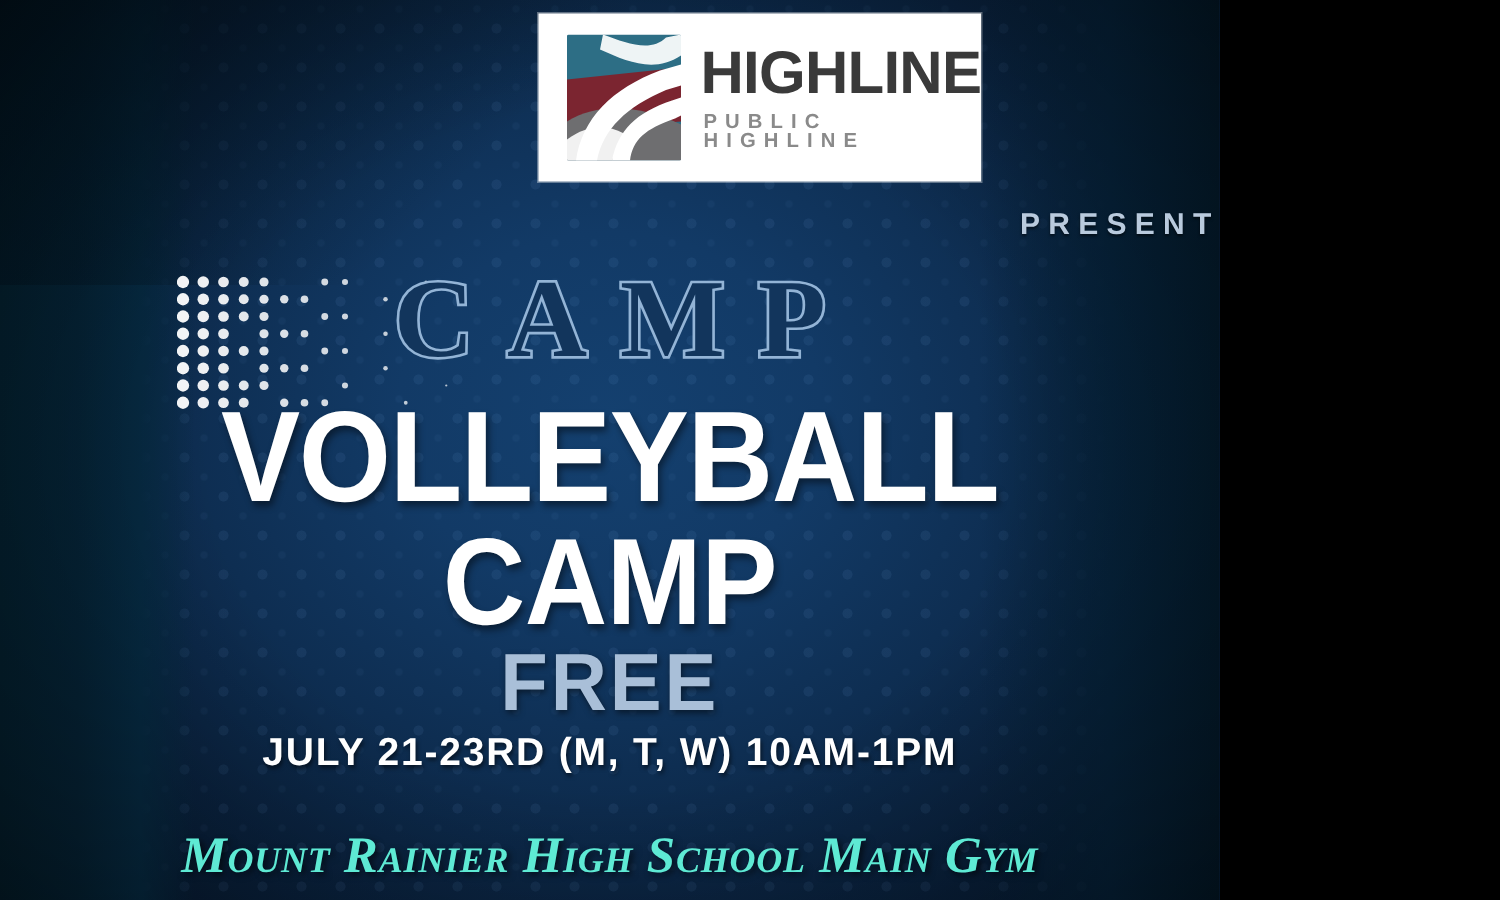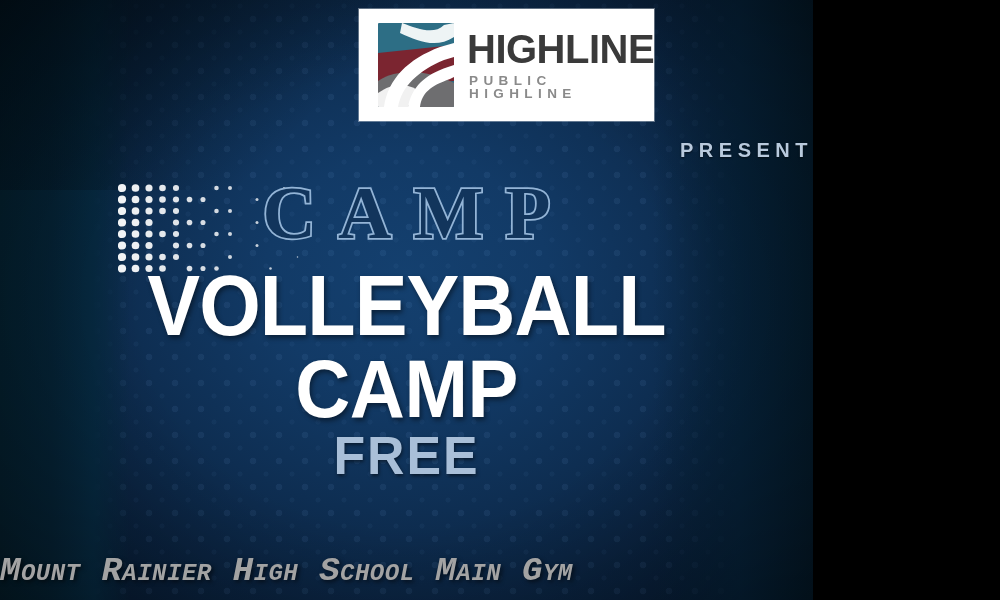--- a/index.html
+++ b/index.html
@@ -257,28 +257,28 @@
     letter-spacing: 1.2px;
     color: #ffffff;
     text-shadow: 1px 2px 3px rgba(0,0,0,0.55);
   }
 
   
   .venue {
     position: absolute;
     left: 0; right: 0;
     top: 552px;
-    text-align: left;
-    font-family: Liberation Mono, monospace;
+    text-align: center;
+    font-family: Liberation Serif, serif;
     font-style: italic;
     font-weight: bold;
     font-size: 34px;
     font-variant: small-caps;
     letter-spacing: 0.5px;
-    color: #a3a3a3;
+    color: #5eead4;
     text-shadow: 2px 2px 4px rgba(0,0,0,0.6);
   }
 </style>
 </head>
 <body>
 
 <div id="poster">
 
   <div class="bg-base"></div>
   <div class="bg-glow"></div>
@@ -381,18 +381,19 @@
     <div class="present">PRESENT</div>
 
     <div class="kids">CAMP</div>
 
     <div class="volleyball">VOLLEYBALL</div>
 
     <div class="camp">CAMP</div>
 
     <div class="free">FREE</div>
 
+    <div class="dateline">JULY 21-23RD  (M, T, W)  10AM-1PM</div>
 
 
     <div class="venue">Mount Rainier High School Main Gym</div>
 
   </div>
 </div>
 
 </body></html>

